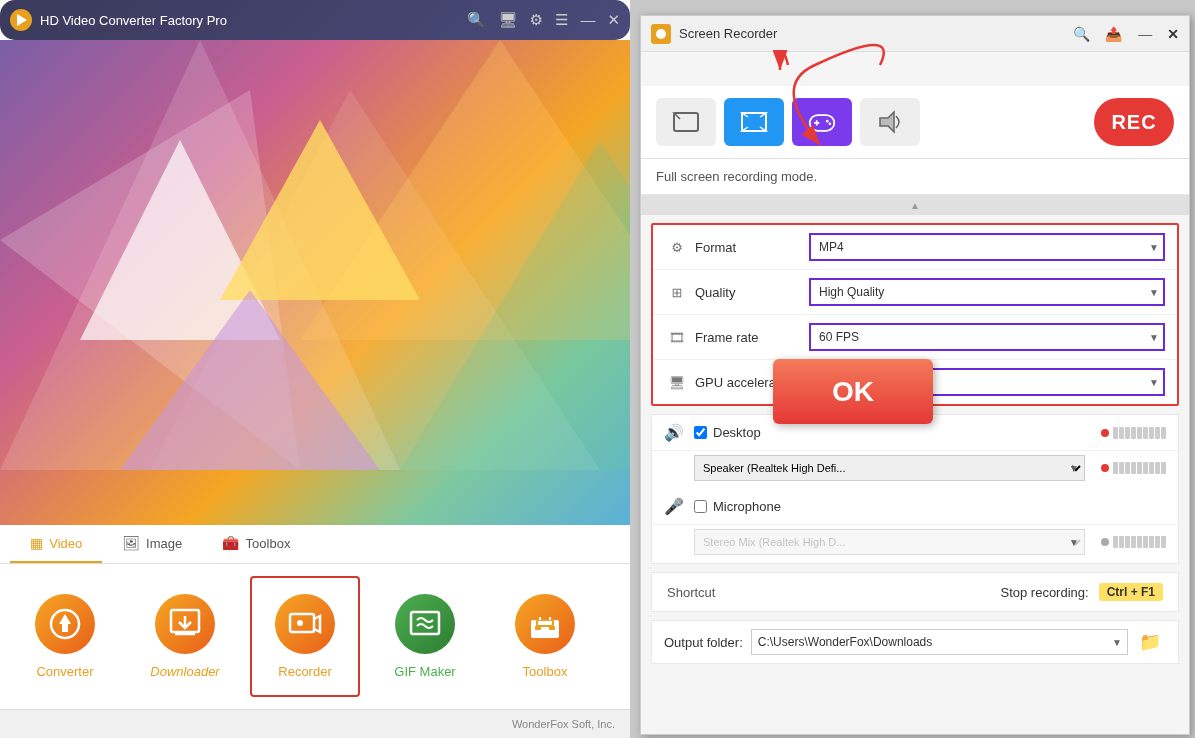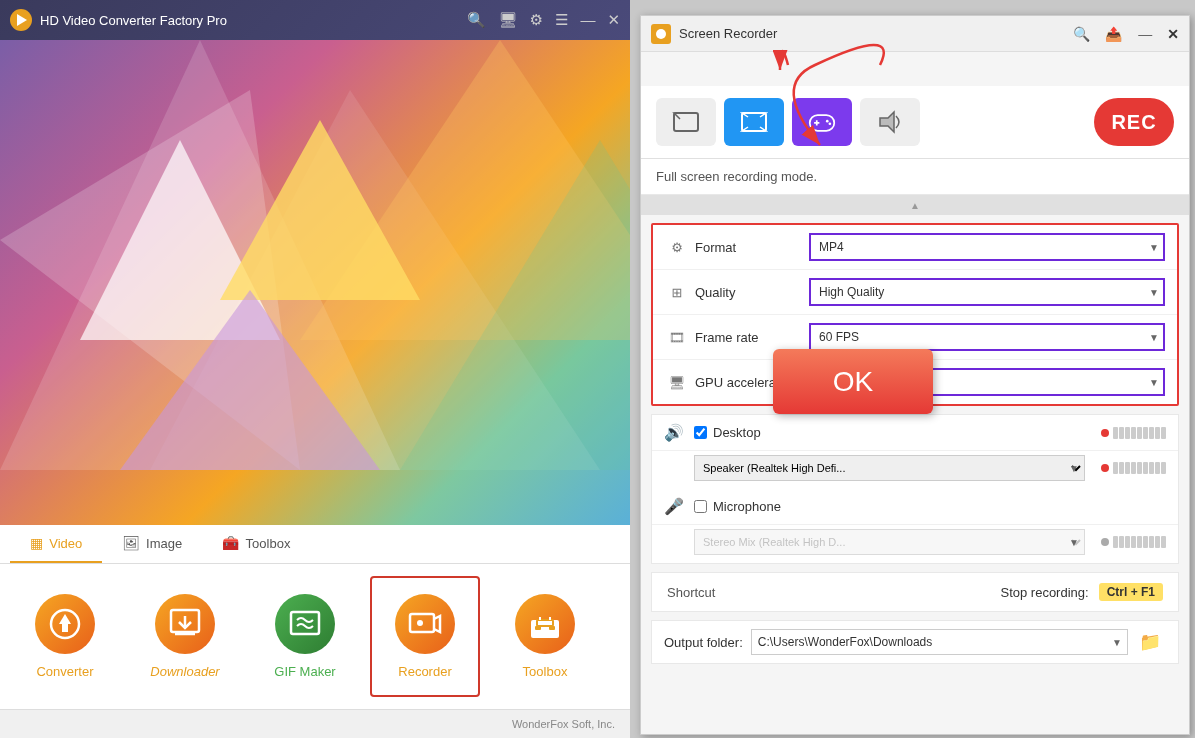--- a/index.html
+++ b/index.html
@@ -16,20 +16,21 @@
     }
 
     .title-bar {
       background: linear-gradient(135deg, #3a3a5c 0%, #4a4a7a 100%);
       height: 40px;
       display: flex;
       align-items: center;
       padding: 0 10px;
       color: white;
       flex-shrink: 0;
+      border-radius: 15px;
     }
     .title-bar-logo {
       width: 22px; height: 22px;
       background: #e8a020;
       border-radius: 50%;
       display: flex; align-items: center; justify-content: center;
       margin-right: 8px;
       flex-shrink: 0;
     }
     .title-bar-logo svg { width: 14px; height: 14px; }
@@ -210,26 +211,26 @@
     .select-wrapper { position: relative; display: flex; align-items: center; }
     .select-wrapper select { width: 100%; padding-right: 24px; }
     .select-arrow {
       position: absolute; right: 6px; pointer-events: none;
       font-size: 10px; color: #666;
     }
 
     
     .ok-overlay {
       position: absolute;
-      left: 120px; top: 34px;
+      left: 120px; top: 44px;
       width: 160px; height: 65px;
       background: linear-gradient(to bottom, #f47a5a, #e53935);
       border-radius: 6px;
       display: flex; align-items: center; justify-content: center;
-      color: white; font-size: 28px; font-weight: normal;
+      color: white; font-size: 28px; font-weight: bold;
       cursor: pointer;
       z-index: 10;
       box-shadow: 2px 2px 8px rgba(0,0,0,0.3);
     }
 
     
     .audio-section {
       margin: 0 10px 8px 10px;
       background: #fff;
       border: 1px solid #e8e8e8;
@@ -376,40 +377,40 @@
           <svg viewBox="0 0 36 36">
               <rect x="4" y="4" width="28" height="22" rx="2" fill="none" stroke="white" stroke-width="2.5"></rect>
               <line x1="18" y1="10" x2="18" y2="20" stroke="white" stroke-width="2.5"></line>
               <polyline points="12,16 18,22 24,16" stroke="white" stroke-width="2.5" fill="none"></polyline>
               <line x1="8" y1="28" x2="28" y2="28" stroke="white" stroke-width="2.5"></line>
             </svg>
         </div>
         <span class="tool-label" style="color:#e8a020;font-style:italic;">Downloader</span>
       </div>
 
+      <div class="tool-item active">
+        <div class="tool-icon-circle" style="background: linear-gradient(135deg, #f5a623, #e8601a);">
+          <svg viewBox="0 0 36 36">
+              <rect x="3" y="8" width="24" height="18" rx="2" fill="none" stroke="white" stroke-width="2.5"></rect>
+              <polyline points="27,13 33,10 33,26 27,23" stroke="white" stroke-width="2.5" fill="none"></polyline>
+              <circle cx="13" cy="17" r="3" fill="white"></circle>
+            </svg>
+        </div>
+        <span class="tool-label" style="color:#e8a020;">Recorder</span>
+      </div>
+
       <div class="tool-item">
         <div class="tool-icon-circle" style="background: linear-gradient(135deg, #4caf50, #2e7d32);">
           <svg viewBox="0 0 36 36">
               <rect x="4" y="6" width="28" height="22" rx="2" fill="none" stroke="white" stroke-width="2.5"></rect>
               <path d="M10 14 Q14 10 18 14 Q22 18 26 14" stroke="white" stroke-width="2" fill="none"></path>
               <path d="M10 20 Q14 16 18 20 Q22 24 26 20" stroke="white" stroke-width="2" fill="none"></path>
             </svg>
         </div>
         <span class="tool-label" style="color:#4caf50;">GIF Maker</span>
-      </div>
-
-      <div class="tool-item active">
-        <div class="tool-icon-circle" style="background: linear-gradient(135deg, #f5a623, #e8601a);">
-          <svg viewBox="0 0 36 36">
-              <rect x="3" y="8" width="24" height="18" rx="2" fill="none" stroke="white" stroke-width="2.5"></rect>
-              <polyline points="27,13 33,10 33,26 27,23" stroke="white" stroke-width="2.5" fill="none"></polyline>
-              <circle cx="13" cy="17" r="3" fill="white"></circle>
-            </svg>
-        </div>
-        <span class="tool-label" style="color:#e8a020;">Recorder</span>
       </div>
 
       <div class="tool-item">
         <div class="tool-icon-circle" style="background: linear-gradient(135deg, #f5a623, #e8601a);">
           <svg viewBox="0 0 36 36">
               <rect x="4" y="14" width="28" height="18" rx="2" fill="white"></rect>
               <rect x="10" y="14" width="16" height="6" rx="1" fill="none" stroke="#e8a020" stroke-width="2"></rect>
               <path d="M13 11 L13 14" stroke="white" stroke-width="2"></path>
               <path d="M23 11 L23 14" stroke="white" stroke-width="2"></path>
               <rect x="8" y="20" width="6" height="4" rx="1" fill="#e8a020"></rect>

